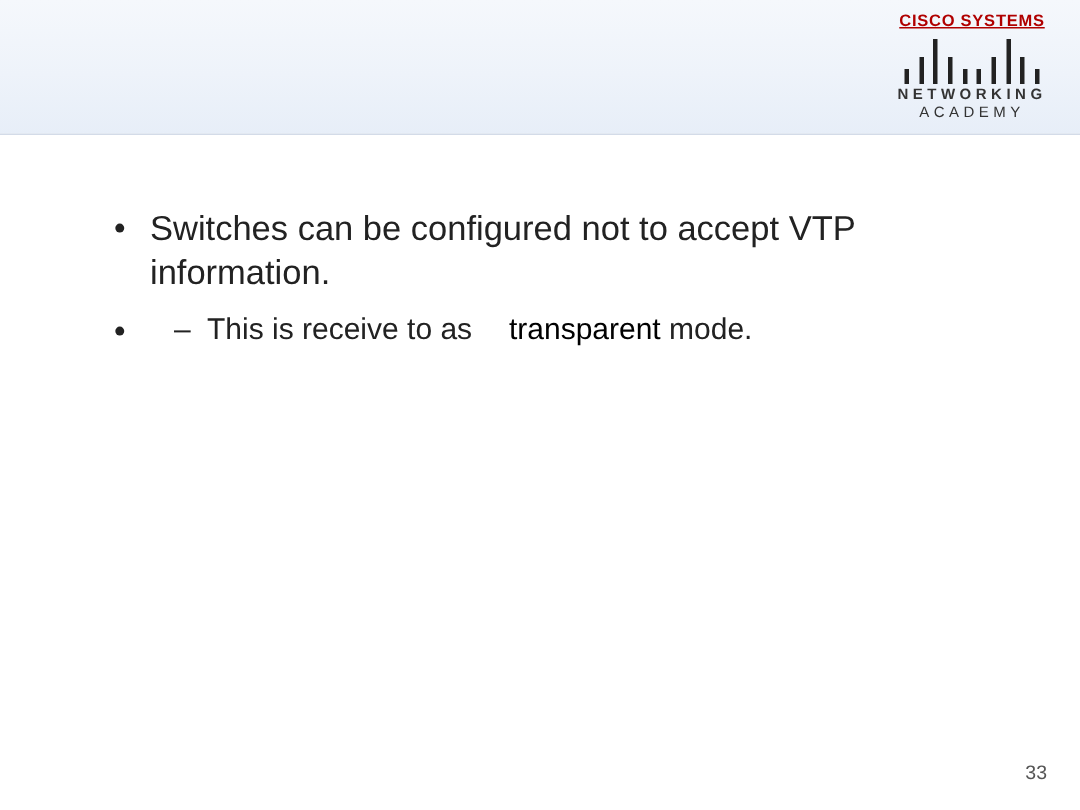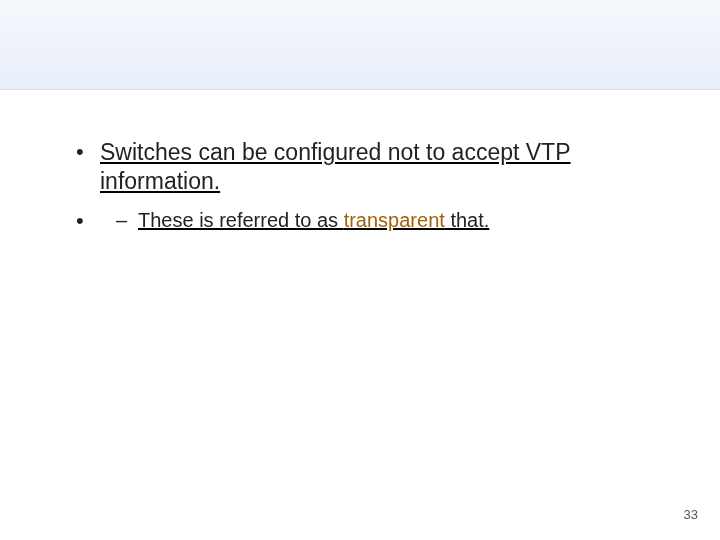--- a/index.html
+++ b/index.html
@@ -59,21 +59,20 @@
     font-weight: bold;
   }
   .academy {
     font-size: 10px;
     letter-spacing: 3px;
     color: #333;
     margin-top: 1px;
   }
   .content {
     padding: 48px 104px 0 70px;
-    text-decoration: underline;
   }
   ul.main {
     list-style: none;
   }
   ul.main > li {
     position: relative;
     padding-left: 30px;
     font-size: 23px;
     line-height: 1.28;
     color: #222;
@@ -100,42 +99,60 @@
     color: #222;
   }
   ul.sub > li::before {
     content: "–";
     position: absolute;
     left: 4px;
     top: 0;
     color: #222;
   }
   .highlight {
-    color: #a16207;
+    color: #000000;
+    margin-left: 19px;
   }
   .page-number {
     position: absolute;
     right: 22px;
     bottom: 18px;
     font-size: 13px;
     color: #555;
   }
 </style>
 </head>
 <body>
 
 <div class="header">
+  <div class="logo-block">
+    <div class="cisco-text">CISCO SYSTEMS</div>
+    <div class="bridge">
+      <div class="bar" style="height:10px"></div>
+      <div class="bar" style="height:18px"></div>
+      <div class="bar" style="height:30px"></div>
+      <div class="bar" style="height:18px"></div>
+      <div class="bar" style="height:10px"></div>
+      <div class="bar" style="height:10px"></div>
+      <div class="bar" style="height:18px"></div>
+      <div class="bar" style="height:30px"></div>
+      <div class="bar" style="height:18px"></div>
+      <div class="bar" style="height:10px"></div>
+    </div>
+    <div class="networking">NETWORKING</div>
+    <div class="academy">ACADEMY</div>
+  </div>
 </div>
 
 <div class="content">
   <ul class="main">
     <li>Switches can be configured not to accept VTP information.</li>
     <li>
       <ul class="sub">
         <li>
-          <span>These is referred to as </span><span class="highlight">transparent</span><span> that.</span>
+          <span>This is receive to as </span><span class="highlight">transparent</span><span> mode.</span>
         </li>
       </ul>
     </li>
   </ul>
 </div>
 
 <div class="page-number">33</div>
 
 </body></html>

